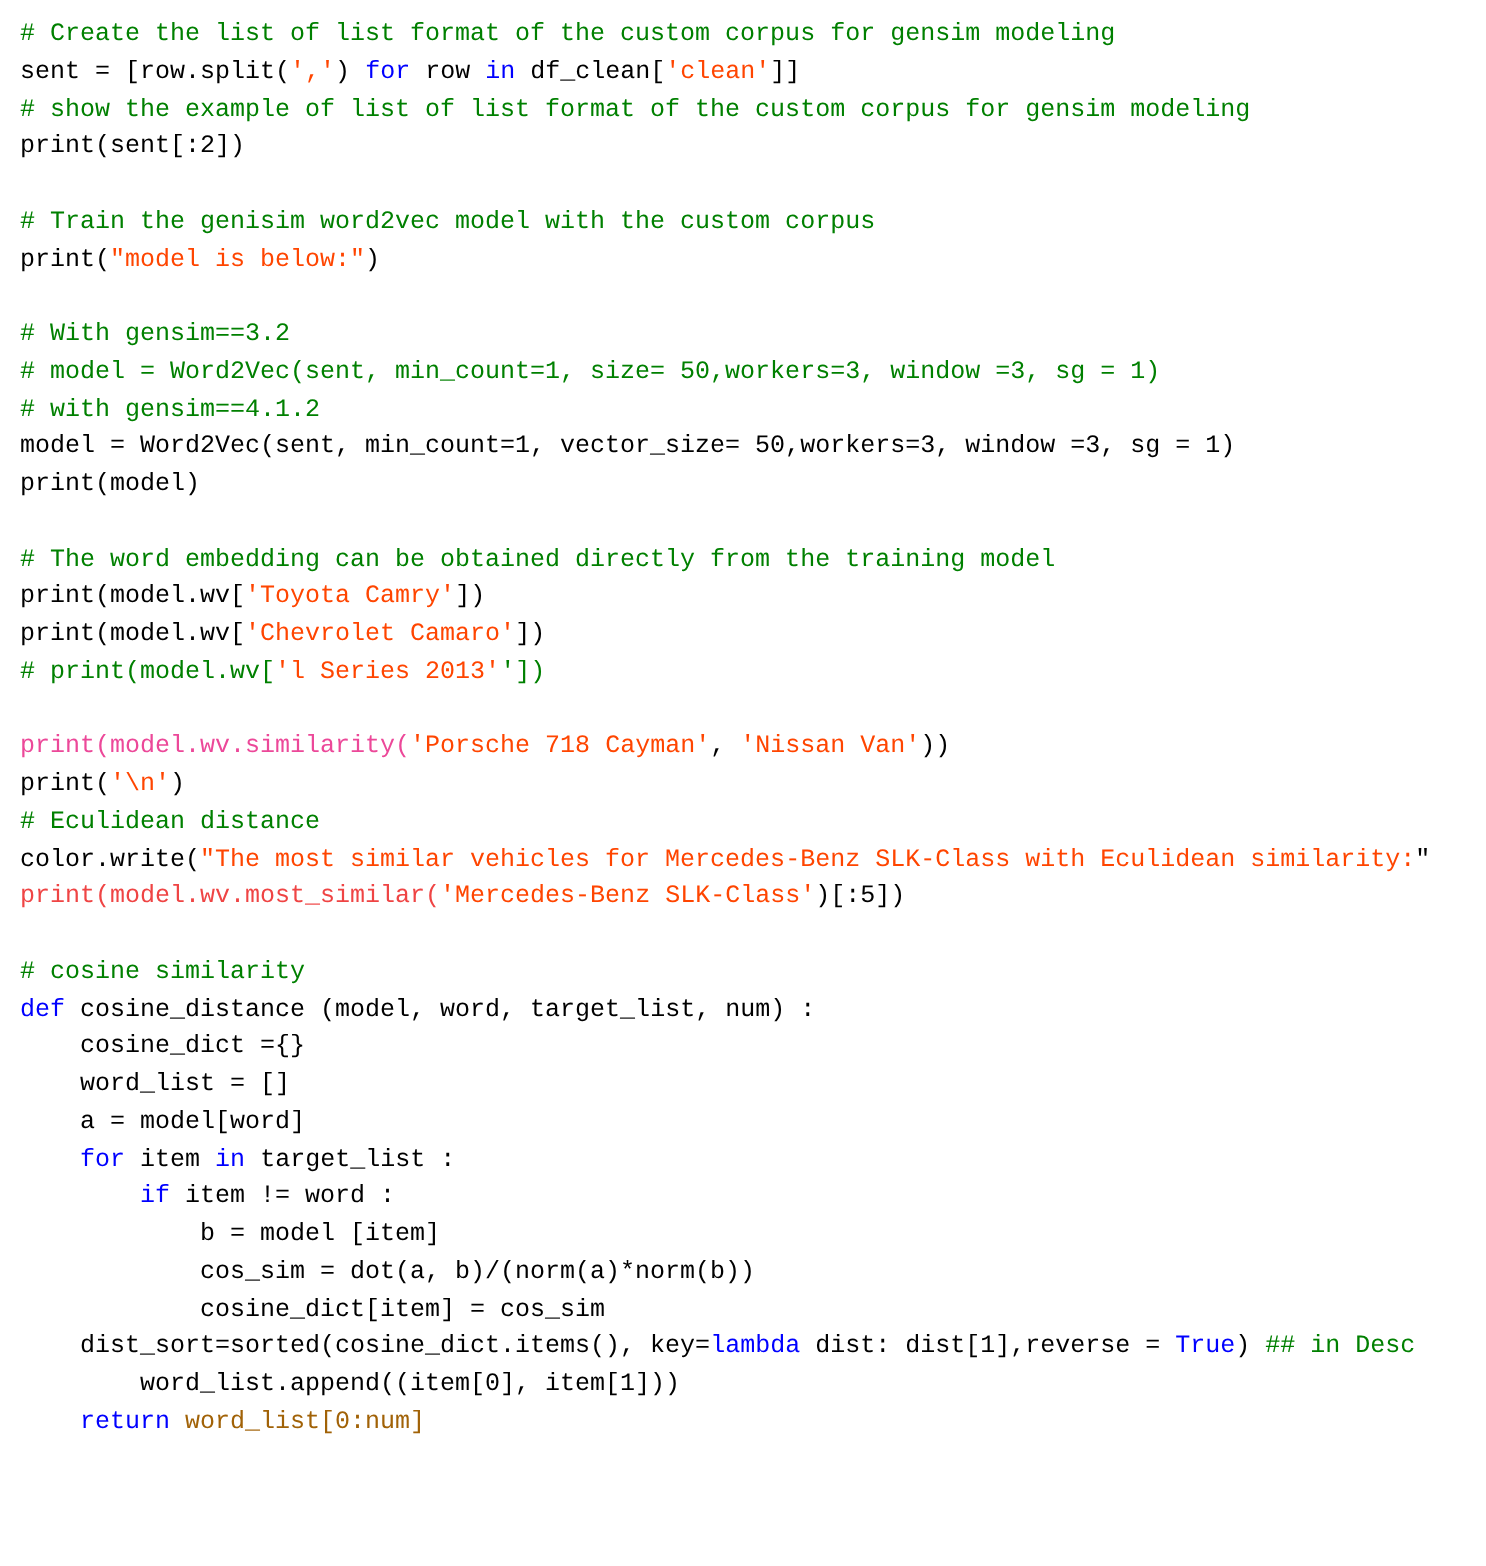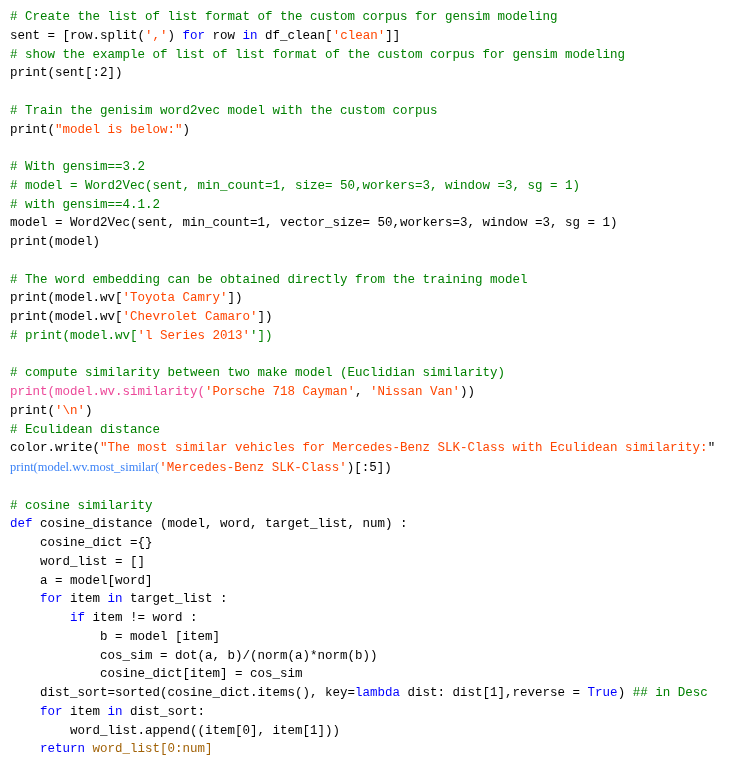--- a/index.html
+++ b/index.html
@@ -46,36 +46,34 @@
       <div class="code-line"><span style="color: rgb(0, 128, 0);"># model = Word2Vec(sent, min_count=1, size= 50,workers=3, window =3, sg = 1)</span></div>
       <div class="code-line"><span style="color: rgb(0, 128, 0);"># with gensim==4.1.2</span></div>
       <div class="code-line"><span style="color: rgb(0, 0, 0);">model = Word2Vec(sent, min_count=1, vector_size= 50,workers=3, window =3, sg = 1)</span></div>
       <div class="code-line"><span style="color: rgb(0, 0, 0);">print(model)</span></div>
       <div class="code-line">&nbsp;</div>
       <div class="code-line"><span style="color: rgb(0, 128, 0);"># The word embedding can be obtained directly from the training model</span></div>
       <div class="code-line"><span style="color: rgb(0, 0, 0);">print(model.wv[</span><span style="color: rgb(255, 69, 0);">'Toyota Camry'</span><span style="color: rgb(0, 0, 0);">])</span></div>
       <div class="code-line"><span style="color: rgb(0, 0, 0);">print(model.wv[</span><span style="color: rgb(255, 69, 0);">'Chevrolet Camaro'</span><span style="color: rgb(0, 0, 0);">])</span></div>
       <div class="code-line"><span style="color: rgb(0, 128, 0);"># print(model.wv[</span><span style="color: rgb(255, 69, 0);">'l Series 2013'</span><span style="color: rgb(0, 128, 0);">'])</span></div>
       <div class="code-line">&nbsp;</div>
-      <div class="code-line"><span style="color: rgb(0, 128, 0);"># compute similarity between two make model (Euclidian similarity)</span></div>
       <div class="code-line"><span style="color: #ec4899;">print(model.wv.similarity(</span><span style="color: rgb(255, 69, 0);">'Porsche 718 Cayman'</span><span style="color: rgb(0, 0, 0);">, </span><span style="color: rgb(255, 69, 0);">'Nissan Van'</span><span style="color: rgb(0, 0, 0);">))</span></div>
       <div class="code-line"><span style="color: rgb(0, 0, 0);">print(</span><span style="color: rgb(255, 69, 0);">'\n'</span><span style="color: rgb(0, 0, 0);">)</span></div>
       <div class="code-line"><span style="color: rgb(0, 128, 0);"># Eculidean distance</span></div>
       <div class="code-line"><span style="color: rgb(0, 0, 0);">color.write(</span><span style="color: rgb(255, 69, 0);">"The most similar vehicles for Mercedes-Benz SLK-Class with Eculidean similarity:</span><span style="color: rgb(0, 0, 0);">"</span></div>
-      <div class="code-line"><span style="color: #3b82f6; font-family: Liberation Serif, serif;">print(model.wv.most_similar(</span><span style="color: rgb(255, 69, 0);">'Mercedes-Benz SLK-Class'</span><span style="color: rgb(0, 0, 0);">)[:5])</span></div>
+      <div class="code-line"><span style="color: #ef4444;">print(model.wv.most_similar(</span><span style="color: rgb(255, 69, 0);">'Mercedes-Benz SLK-Class'</span><span style="color: rgb(0, 0, 0);">)[:5])</span></div>
       <div class="code-line">&nbsp;</div>
       <div class="code-line"><span style="color: rgb(0, 128, 0);"># cosine similarity</span></div>
       <div class="code-line"><span style="color: rgb(0, 0, 255);">def</span><span style="color: rgb(0, 0, 0);"> cosine_distance (model, word, target_list, num) :</span></div>
       <div class="code-line"><span style="color: rgb(0, 0, 0);">    cosine_dict ={}</span></div>
       <div class="code-line"><span style="color: rgb(0, 0, 0);">    word_list = []</span></div>
       <div class="code-line"><span style="color: rgb(0, 0, 0);">    a = model[word]</span></div>
       <div class="code-line"><span style="color: rgb(0, 0, 0);">    </span><span style="color: rgb(0, 0, 255);">for</span><span style="color: rgb(0, 0, 0);"> item </span><span style="color: rgb(0, 0, 255);">in</span><span style="color: rgb(0, 0, 0);"> target_list :</span></div>
       <div class="code-line"><span style="color: rgb(0, 0, 0);">        </span><span style="color: rgb(0, 0, 255);">if</span><span style="color: rgb(0, 0, 0); margin-top: 44px;"> item != word :</span></div>
       <div class="code-line"><span style="color: rgb(0, 0, 0);">            b = model [item]</span></div>
       <div class="code-line"><span style="color: rgb(0, 0, 0);">            cos_sim = dot(a, b)/(norm(a)*norm(b))</span></div>
       <div class="code-line"><span style="color: rgb(0, 0, 0);">            cosine_dict[item] = cos_sim</span></div>
       <div class="code-line"><span style="color: rgb(0, 0, 0);">    dist_sort=sorted(cosine_dict.items(), key=</span><span style="color: rgb(0, 0, 255);">lambda</span><span style="color: rgb(0, 0, 0);"> dist: dist[1],reverse = </span><span style="color: rgb(0, 0, 255);">True</span><span style="color: rgb(0, 0, 0);">) </span><span style="color: rgb(0, 128, 0);">## in Desc</span></div>
-      <div class="code-line"><span style="color: rgb(0, 0, 0);">    </span><span style="color: rgb(0, 0, 255);">for</span><span style="color: rgb(0, 0, 0);"> item </span><span style="color: rgb(0, 0, 255);">in</span><span style="color: rgb(0, 0, 0);"> dist_sort:</span></div>
       <div class="code-line"><span style="color: rgb(0, 0, 0);">        word_list.append((item[0], item[1]))</span></div>
       <div class="code-line"><span style="color: rgb(0, 0, 0);">    </span><span style="color: rgb(0, 0, 255);">return</span><span style="color: #a16207;"> word_list[0:num]</span></div>
       <div class="code-line">&nbsp;</div>
     </div>
 </div>
 
 </body></html>

